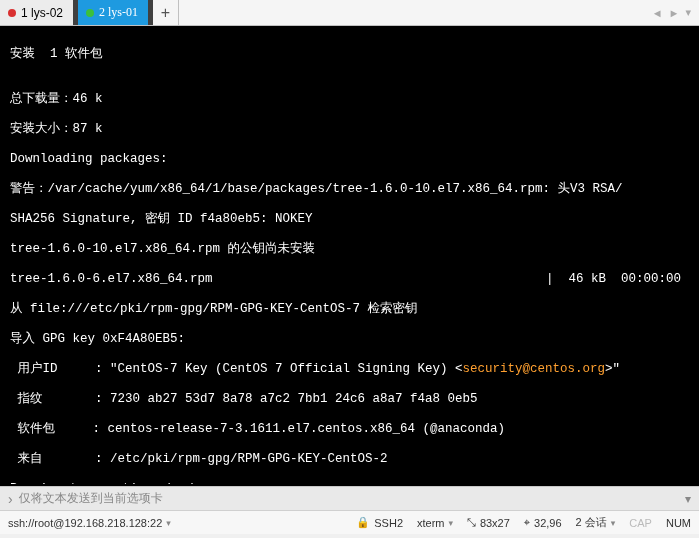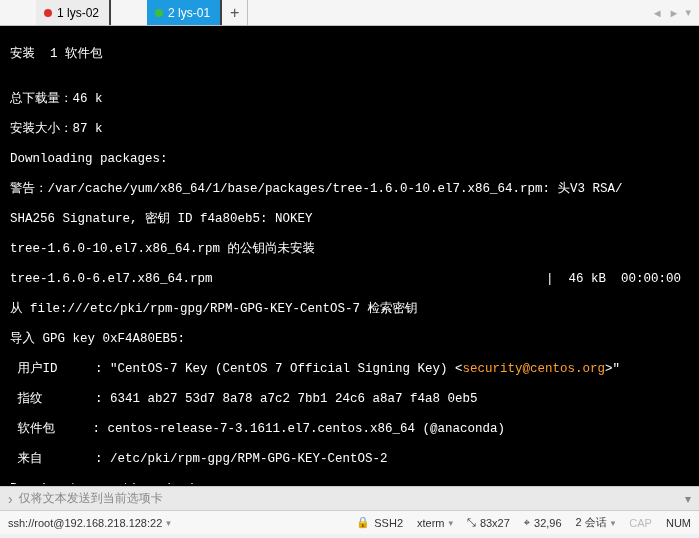--- a/index.html
+++ b/index.html
@@ -16,30 +16,30 @@
     background: #f5f5f5;
     border-bottom: 1px solid #c0c0c0;
     display: flex;
     align-items: stretch;
     position: relative;
   }
   .tab {
     display: flex;
     align-items: center;
     padding: 0 10px 0 8px;
-    border-right: 2px solid #404040;
+    border-right: 5px solid #404040;
     font-size: 12px;
     gap: 5px;
     cursor: pointer;
     background: #ececec;
-    margin-left: 36px;
   }
   .tab.active {
     background: #1e9ae0;
     color: #fff;
+    font-family: Liberation Serif, serif;
   }
   .dot { width: 8px; height: 8px; border-radius: 50%; display: inline-block; }
   .dot.red { background: #d93030; }
   .dot.green { background: #3cc03c; }
   .add-tab {
     width: 26px; display: flex; align-items: center; justify-content: center;
     font-size: 16px; color: #555; cursor: pointer; border-right: 1px solid #c0c0c0;
   }
   .tab-nav {
     margin-left: auto; display: flex; align-items: center; gap: 2px; padding: 0 6px;
@@ -119,21 +119,21 @@
 <span class="line">总下载量：46 k</span>
 <span class="line">安装大小：87 k</span>
 <span class="line">Downloading packages:</span>
 <span class="line">警告：/var/cache/yum/x86_64/1/base/packages/tree-1.6.0-10.el7.x86_64.rpm: 头V3 RSA/</span>
 <span class="line">SHA256 Signature, 密钥 ID f4a80eb5: NOKEY</span>
 <span class="line">tree-1.6.0-10.el7.x86_64.rpm 的公钥尚未安装</span>
 <span class="line"><span>tree-1.6.0-6.el7.x86_64.rpm</span><span class="right">|  46 kB  00:00:00</span></span>
 <span class="line">从 file:///etc/pki/rpm-gpg/RPM-GPG-KEY-CentOS-7 检索密钥</span>
 <span class="line">导入 GPG key 0xF4A80EB5:</span>
 <span class="line"><span> 用户ID     : "CentOS-7 Key (CentOS 7 Official Signing Key) &lt;</span><span class="term-org">security@centos.org</span><span>&gt;"</span></span>
-<span class="line"> 指纹       : 6341 ab27 53d7 8a78 a7c2 7bb1 24c6 a8a7 f4a8 0eb5</span>
+<span class="line"> 指纹       : 7230 ab27 53d7 8a78 a7c2 7bb1 24c6 a8a7 f4a8 0eb5</span>
 <span class="line"> 软件包     : centos-release-7-3.1611.el7.centos.x86_64 (@anaconda)</span>
 <span class="line"> 来自       : /etc/pki/rpm-gpg/RPM-GPG-KEY-CentOS-2</span>
 <span class="line">Running transaction check</span>
 
 
 
 
 
 <span class="line"></span>
 

